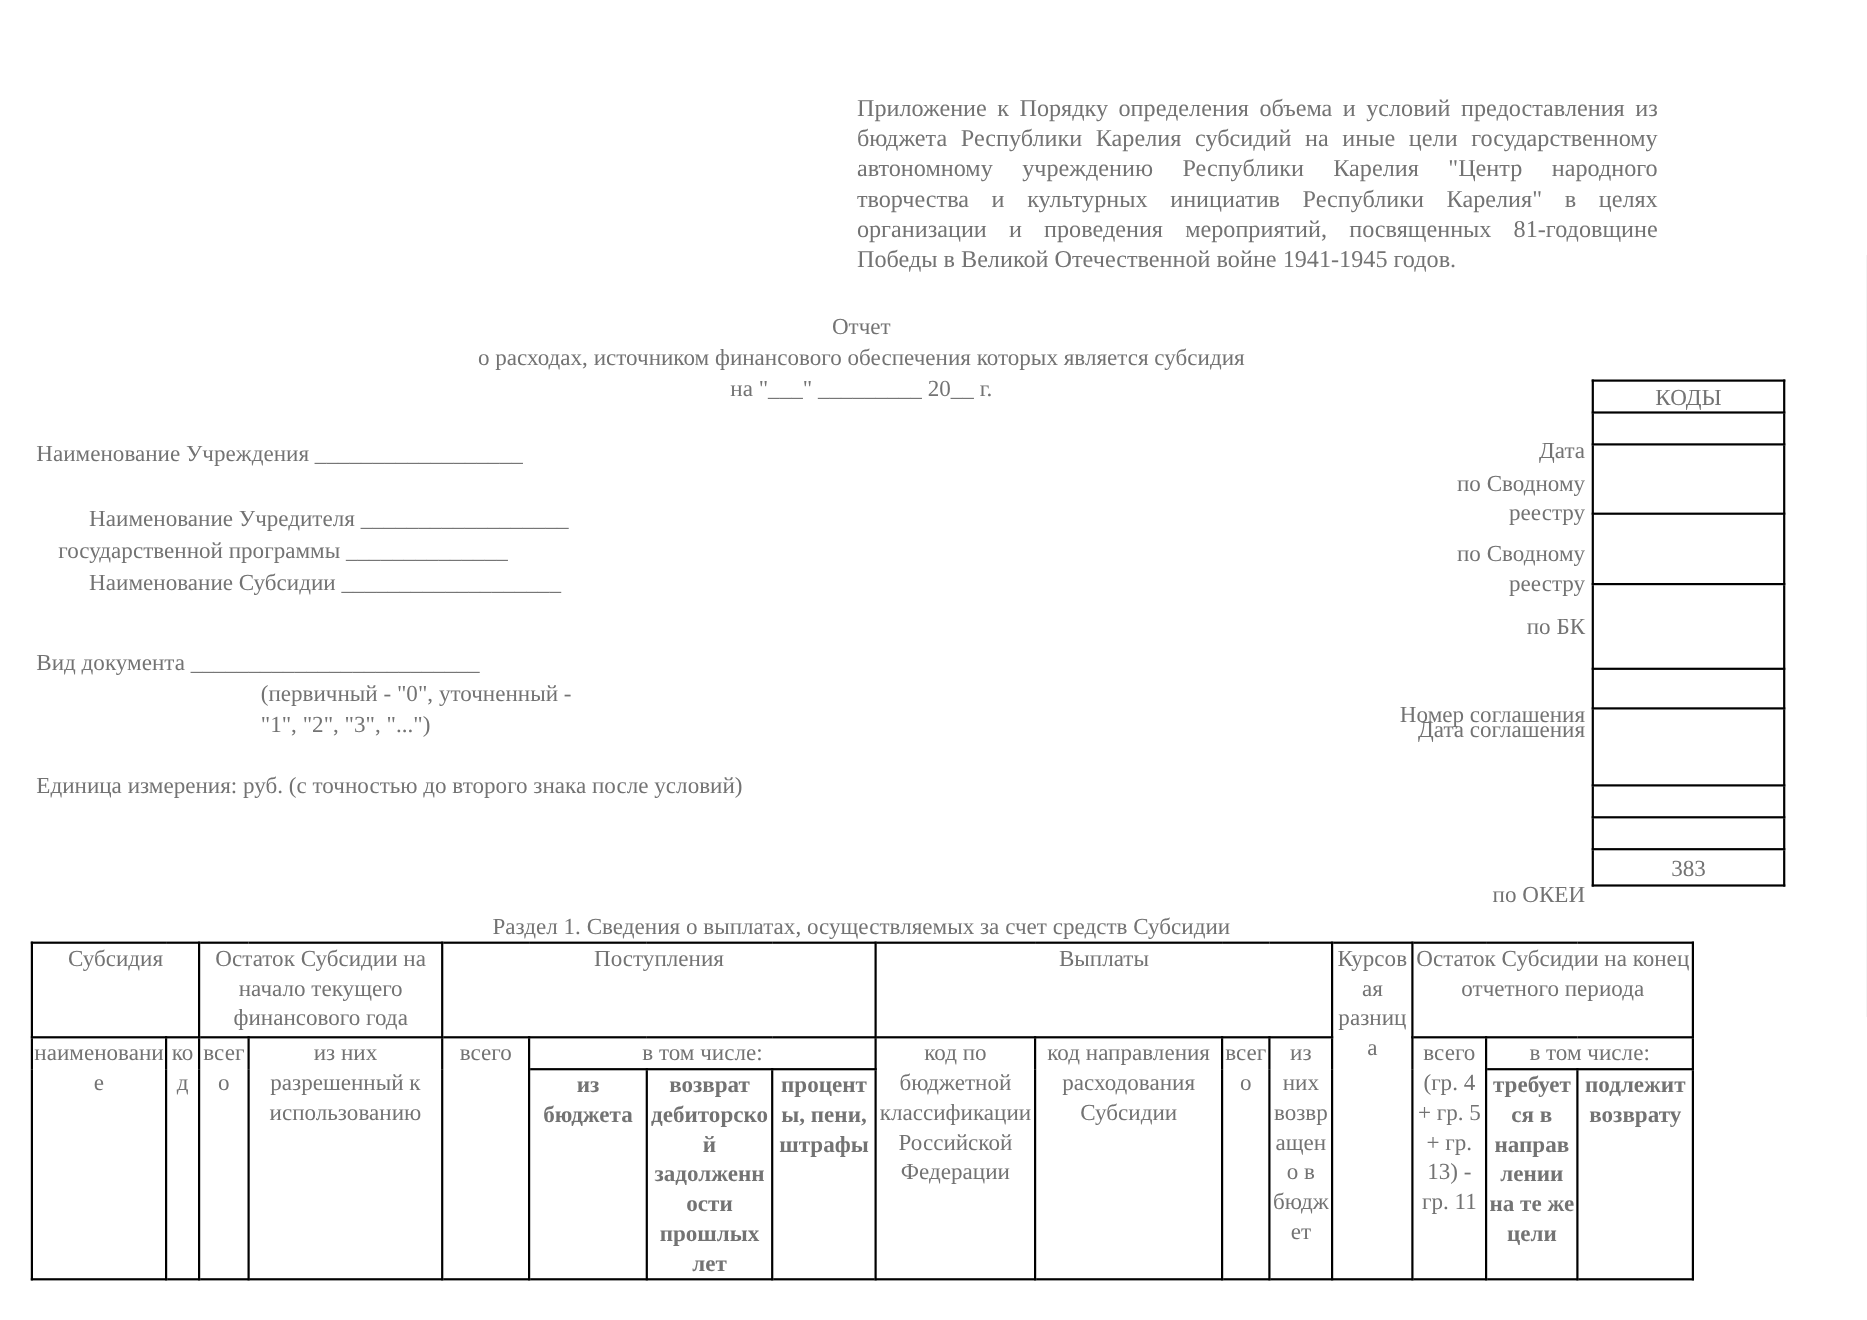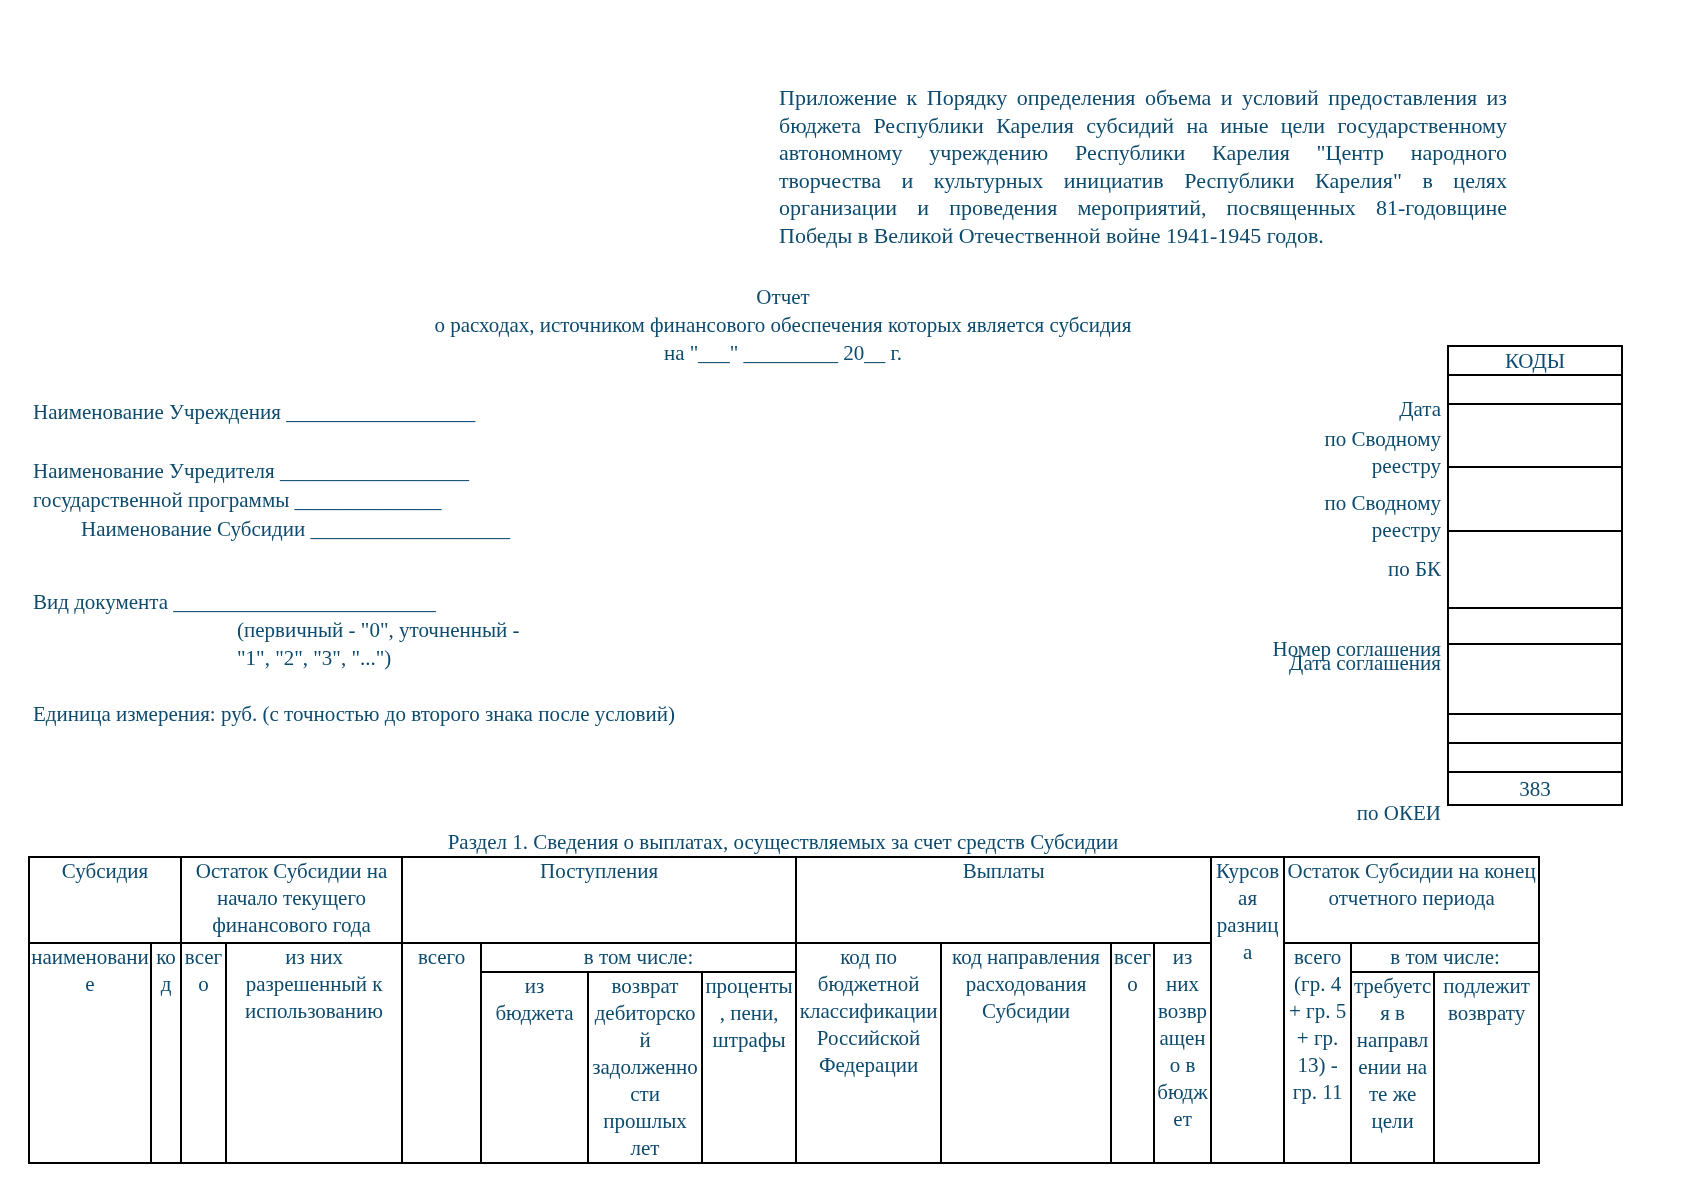--- a/index.html
+++ b/index.html
@@ -1,19 +1,19 @@
 <!DOCTYPE html>
 <html><head>
 <meta charset="utf-8">
 <style>
   html,body{margin:0;padding:0;background:#e8e8e8;}
   .page{
     position:relative;width:1697px;height:1200px;background:#ffffff;
     font-family:"Liberation Serif","DejaVu Serif",serif;
-    font-size:21px;color:#0c4a6e;overflow:hidden;
+    font-size:21px;color:#737373;overflow:hidden;
   }
   .abs{position:absolute;}
   .annex{
     left:779px;top:84px;width:728px;
     text-align:justify;line-height:27.5px;font-size:22px;
   }
   .title-block{left:28px;top:283px;width:1510px;text-align:center;line-height:28px;}
   .fline{left:33px;white-space:nowrap;line-height:27px;}
   .note-line{left:237px;white-space:nowrap;line-height:27px;}
   .code-lbl{position:absolute;right:256px;text-align:right;line-height:27px;white-space:nowrap;}
@@ -35,44 +35,44 @@
     position:absolute;left:28px;top:856px;width:1510px;
     border-collapse:collapse;table-layout:fixed;
   }
   .main-table td{
     border:2px solid #000;text-align:center;vertical-align:top;
     padding:0 1px;line-height:27px;
     overflow-wrap:break-word;word-break:break-word;
   }
   .main-table tr.r1 td{height:84px;}
   .main-table tr.r2 td{height:26px;margin-top:28px;}
-  .main-table tr.r3 td{height:141px;}
+  .main-table tr.r3 td{height:141px;font-weight:bold;}
 </style>
 </head>
 <body>
 
 <div class="page">
 
   <div class="abs annex">Приложение к Порядку определения объема и условий предоставления из бюджета Республики Карелия субсидий на иные цели государственному автономному учреждению Республики Карелия "Центр народного творчества и культурных инициатив Республики Карелия" в целях организации и проведения мероприятий, посвященных 81-годовщине Победы в Великой Отечественной войне 1941-1945 годов.</div>
 
   <div class="abs title-block">
     <div>Отчет</div>
     <div>о расходах, источником финансового обеспечения которых является субсидия</div>
     <div>на "___" _________ 20__ г.</div>
   </div>
 
   <div class="abs fline" style="top:399px;">
     <span>Наименование Учреждения</span>
     <span>__________________</span>
   </div>
-  <div class="abs fline" style="top:458px;">
+  <div class="abs fline" style="top:458px;margin-left:48px;">
     <span>Наименование Учредителя</span>
     <span>__________________</span>
   </div>
-  <div class="abs fline" style="top:487px;">
+  <div class="abs fline" style="top:487px;margin-left:20px;">
     <span>государственной программы</span>
     <span>______________</span>
   </div>
   <div class="abs fline" style="top:516px;margin-left:48px;">
     <span>Наименование Субсидии</span>
     <span>___________________</span>
   </div>
   <div class="abs fline" style="top:589px;">
     <span>Вид документа</span>
     <span>_________________________</span>

